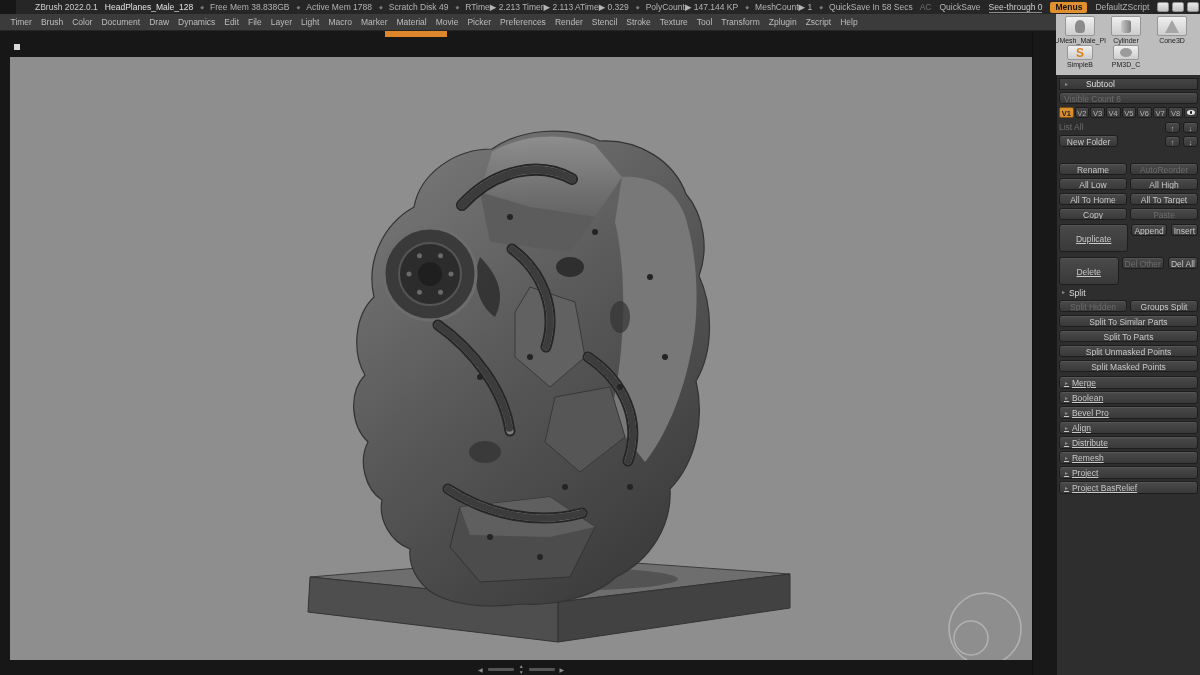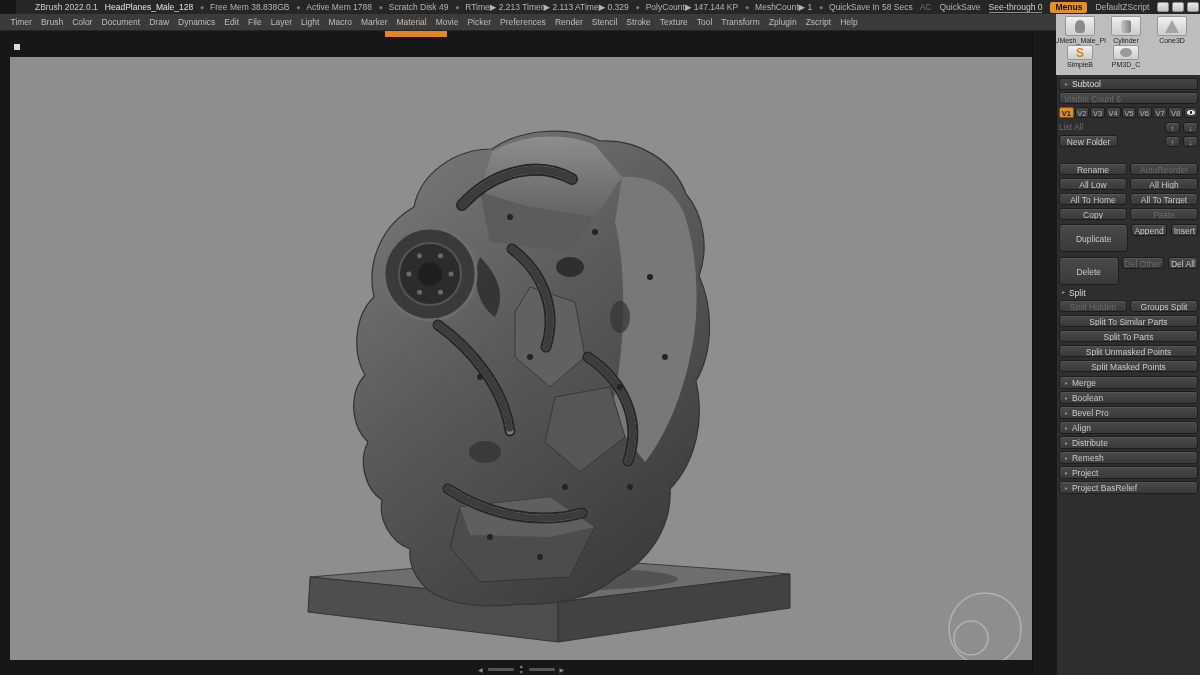--- a/index.html
+++ b/index.html
@@ -49,29 +49,29 @@
   .ic-cone{width:0;height:0;border-left:7px solid transparent;border-right:7px solid transparent;border-bottom:13px solid #a5a5a5;}
   .ic-s{font-size:12px;font-weight:bold;color:#d8821f;line-height:12px;}
   .ic-blob{width:12px;height:9px;background:#9b9b9b;border-radius:50%;}
 
   
   #palette{position:absolute;left:1057px;top:75px;width:143px;height:600px;background:#2e2e2e;
     padding:3px 2px;box-sizing:border-box;z-index:25;overflow:hidden;}
   .btn{background:linear-gradient(#4a4a4a,#393939);border:1px solid #1d1d1d;border-radius:3px;
     color:#c9c9c9;font-size:8.5px;height:12px;line-height:10px;text-align:center;
     box-shadow:inset 0 1px 0 rgba(255,255,255,.07);box-sizing:border-box;padding:1px 2px 0;
-    cursor:default;overflow:hidden;white-space:nowrap;}
+    cursor:default;overflow:hidden;white-space:nowrap;text-decoration:underline;}
   .btn.h13{height:13px;line-height:11px;}
   .btn.left{text-align:left;padding-left:4px;display:flex;align-items:center;gap:3px;}
   .dim{color:#6d6d6d;}
   .row{display:flex;gap:3px;}
   .row .btn{flex:1;}
   .mb2{margin-bottom:2px;}.mb3{margin-bottom:3px;}.mb4{margin-bottom:4px;}.mb5{margin-bottom:5px;}
   .sp16{height:16px;}
-  .hdr{display:flex;align-items:center;gap:3px;height:12px;font-size:8.5px;color:#dedede;
+  .hdr{display:flex;align-items:center;gap:17px;height:12px;font-size:8.5px;color:#dedede;
     background:linear-gradient(#454545,#373737);border:1px solid #1d1d1d;border-radius:0;
     padding:0 4px;box-sizing:border-box;}
   .secarrow{font-size:5px;color:#8d8d8d;line-height:5px;}
   .tabs{display:flex;gap:1px;align-items:center;}
   .tab{flex:1;height:11px;line-height:11px;text-align:center;font-size:7.5px;color:#b5b5b5;
     background:linear-gradient(#474747,#383838);border:1px solid #1d1d1d;border-radius:2px;box-sizing:border-box;overflow:hidden;}
   .tab.active{background:#d98f2f;color:#1a1a1a;font-weight:bold;border-color:#7c4c13;}
   .eyebtn{width:14px;height:11px;flex:none;background:linear-gradient(#474747,#383838);
     border:1px solid #1d1d1d;border-radius:2px;display:flex;align-items:center;justify-content:center;box-sizing:border-box;}
   .eyeshape{width:8px;height:5px;border-radius:50%;background:radial-gradient(circle at 50% 50%,#1d1d1d 0 1.1px,#e8e8e8 1.2px);}

